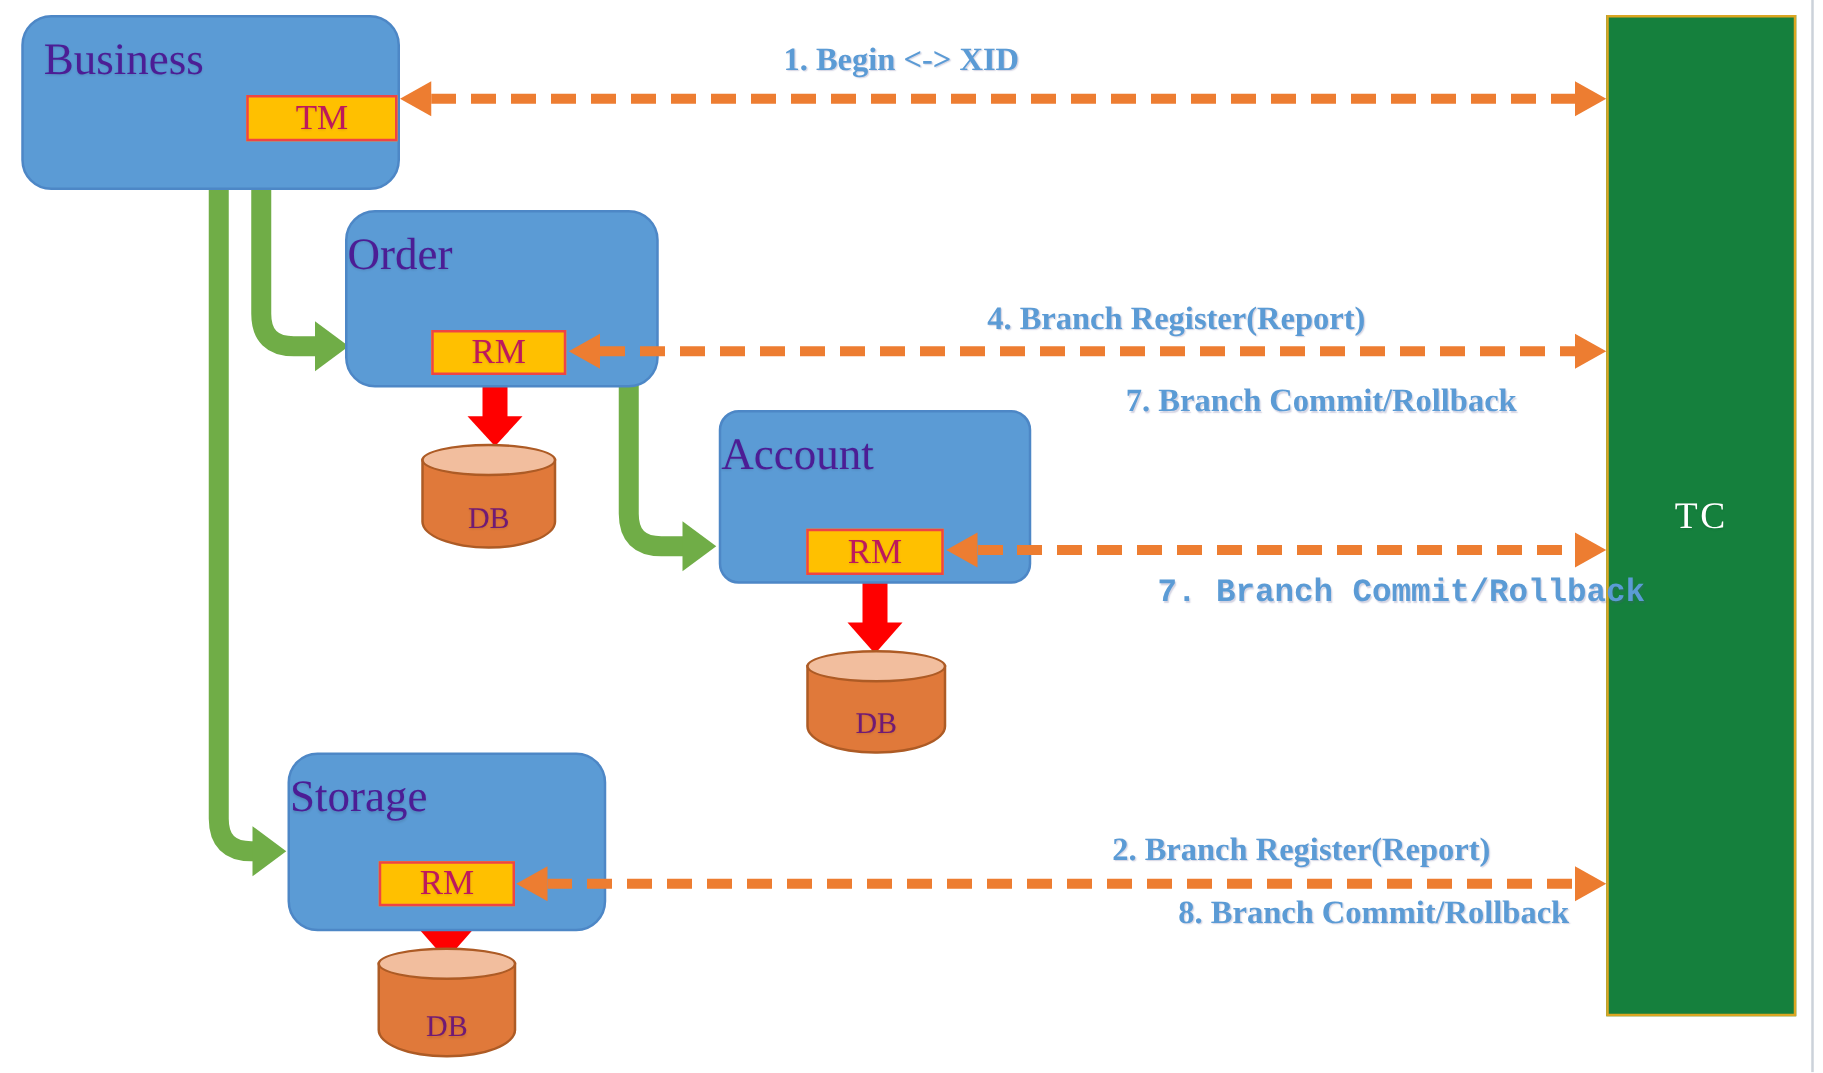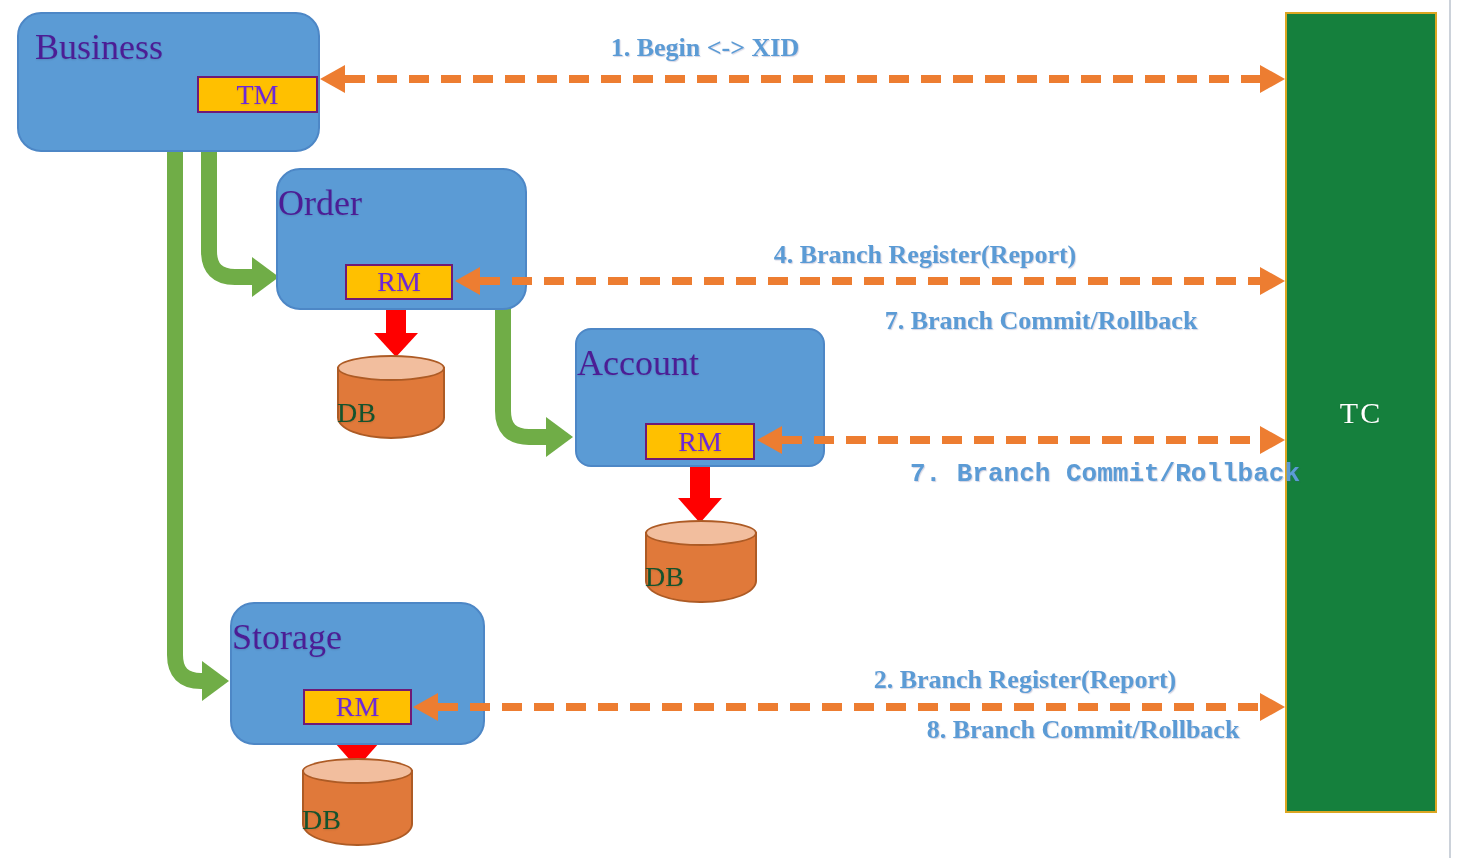--- a/index.html
+++ b/index.html
@@ -27,23 +27,23 @@
     white-space: nowrap;
     text-shadow: 0 1px 2px rgba(0,0,0,0.12);
   }
   .title-topleft { position: absolute; left: 16px; top: 12px; }
   .title-topcenter { position: absolute; left: 0; right: 0; top: 12px; }
 
   
   .manager {
     position: absolute;
     background: #FFC000;
-    border: 2px solid #701a75;
-    box-sizing: border-box;
-    color: #6d28d9;
+    border: 2px solid #ef4444;
+    box-sizing: border-box;
+    color: #be185d;
     font-size: 28px;
     text-align: center;
     display: flex;
     align-items: center;
     justify-content: center;
     text-shadow: 0 1px 2px rgba(0,0,0,0.12);
   }
 
   
   .tc-box {
@@ -77,23 +77,23 @@
     position: absolute;
     left: 0; right: 0; top: 0; height: 26px;
     background: #F2BE9E;
     border: 2px solid #AD5B25;
     border-radius: 50%;
     box-sizing: border-box;
   }
   .db .db-label {
     position: absolute;
     left: 0; right: 0; bottom: 10px;
-    text-align: left;
-    color: #14532d;
-    font-size: 28px;
+    text-align: center;
+    color: #701a75;
+    font-size: 24px;
     text-shadow: 0 1px 2px rgba(0,0,0,0.12);
   }
 
   
   .dash-arrow {
     position: absolute;
     height: 28px;
     display: flex;
     align-items: center;
   }
@@ -112,20 +112,21 @@
 
   
   .msg {
     position: absolute;
     transform: translate(-50%, -50%);
     color: #5B9BD5;
     font-size: 26px;
     font-weight: bold;
     white-space: nowrap;
     text-shadow: 1px 1px 1px rgba(80,80,140,0.25);
+    margin-left: 16px;
   }
   .msg.big { font-size: 30px; }
 
   .screen-edge {
     position: absolute;
     left: 1449px; top: 0; width: 2px; height: 858px;
     background: #ccd2da;
   }
 </style>
 </head>

